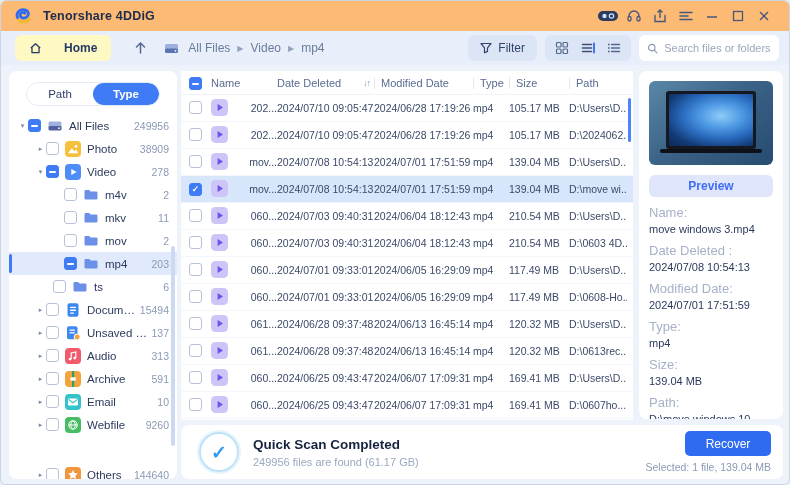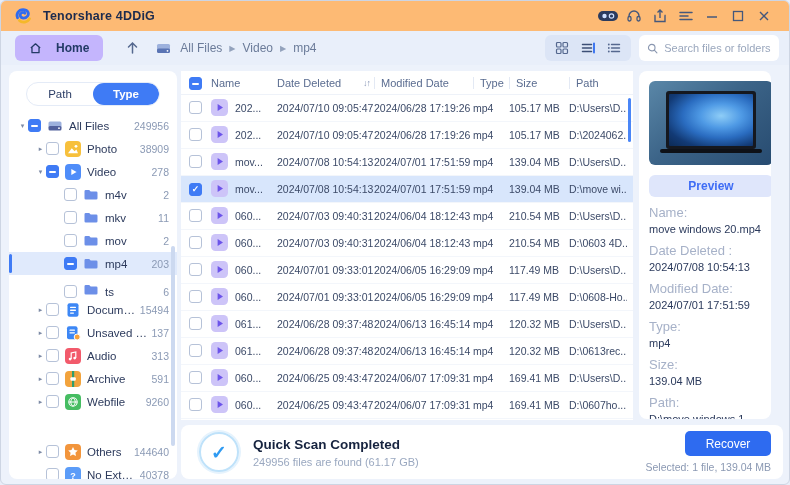--- a/index.html
+++ b/index.html
@@ -9,21 +9,21 @@
   
   .titlebar { height:30px; background:#fdba74; display:flex; align-items:center; padding:0 12px; }
   .logo { width:22px; height:22px; margin-right:8px; }
   .app-title { font-size:12.5px; font-weight:bold; color:#1c2b4e; letter-spacing:.2px; }
   .tb-spacer { flex:1; }
   .tb-ico { width:26px; height:22px; display:flex; align-items:center; justify-content:center; cursor:default; }
   .tb-ico svg { display:block; }
 
   
   .toolbar { height:34px; background:#e9effa; display:flex; align-items:center; padding:0 10px; }
-  .home-btn { display:flex; align-items:center; gap:14px; background:#c4b5fd; border-radius:6px; height:26px; padding:0 14px; margin-left:4px; }
+  .home-btn { display:flex; align-items:center; gap:22px; background:#fef9c3; border-radius:6px; height:26px; padding:0 14px; margin-left:4px; }
   .home-btn span { font-size:12px; color:#233a66; font-weight:bold; }
   .up-btn { margin-left:18px; width:22px; display:flex; justify-content:center; }
   .crumb-drive { margin-left:12px; display:flex; align-items:center; }
   .breadcrumb { display:flex; align-items:center; gap:7px; margin-left:8px; font-size:12px; color:#6b7b99; }
   .crumb-sep { font-size:8px; color:#93a2bc; }
   .tool-right { margin-left:auto; display:flex; align-items:center; gap:8px; }
   .filter-btn { display:flex; align-items:center; gap:6px; background:#dce5f6; border-radius:6px; height:26px; padding:0 12px; }
   .filter-btn span { font-size:12px; color:#31426b; }
   .view-group { display:flex; align-items:center; gap:4px; background:#dce5f6; border-radius:6px; height:26px; padding:0 6px; }
   .view-btn { width:22px; height:20px; display:flex; align-items:center; justify-content:center; border-radius:4px; }
@@ -63,30 +63,30 @@
   .c-type { width:36px; flex:none; }
   .c-size { width:60px; flex:none; }
   .c-path { flex:1; min-width:0; }
   .th.bl { border-left:1px solid #e3e9f4; padding-left:6px; }
   .sort { margin-left:auto; font-size:9px; color:#8b99b8; letter-spacing:-1px; padding-right:4px; }
   .trow { display:flex; align-items:center; height:27px; padding-left:8px; padding-right:6px; border-bottom:1px solid #f3f6fb; font-size:10.5px; color:#3c4a68; }
   .trow.selected { background:#d8e6fc; }
   .trow .cell { white-space:nowrap; overflow:hidden; }
   .r-check { width:22px; flex:none; }
   .r-icon { width:24px; flex:none; }
-  .r-name { width:42px; flex:none; }
+  .r-name { width:42px; flex:none;text-align:right; }
   .r-del { width:97px; flex:none; }
   .r-mod { width:99px; flex:none; }
   .r-type { width:36px; flex:none; }
   .r-size { width:60px; flex:none; }
   .r-path { flex:1; min-width:0; }
   .tbl-scroll { position:absolute; right:2px; top:27px; width:3px; height:44px; background:#4a86f7; border-radius:2px; }
 
   
-  .detail { position:absolute; left:638px; top:70px; width:132px; height:348px; background:#fff; border-radius:8px; padding:10px; overflow:hidden; }
+  .detail { position:absolute; left:638px; top:70px; width:144px; height:348px; background:#fff; border-radius:8px; padding:10px; overflow:hidden; }
   .thumb { width:124px; height:84px; border-radius:6px; background:linear-gradient(140deg,#5a87a8 0%,#3c6488 45%,#274b70 100%); position:relative; overflow:hidden; }
   .laptop-screen { position:absolute; left:17px; top:10px; width:90px; height:58px; background:#15181f; border-radius:3px; padding:3px; }
   .laptop-wall { width:100%; height:100%; border-radius:1px;
     background:radial-gradient(ellipse at 62% 42%, #8ecdf7 0%, #4f9ae5 28%, #2a6cc0 52%, #123a75 78%, #0c2a55 100%); }
   .laptop-base { position:absolute; left:11px; top:68px; width:102px; height:4px; background:#0e1117; border-radius:2px; }
   .preview-btn { margin-top:10px; width:124px; height:22px; background:#dfe6fb; border:none; border-radius:6px; color:#3f6df5; font-size:12px; font-weight:bold; font-family:"Liberation Sans", sans-serif; display:flex; align-items:center; justify-content:center; }
   .fields { margin-top:8px; }
   .f-label { font-size:13px; color:#a6b1c8; margin-top:8px; }
   .f-value { font-size:11px; color:#2b3a5c; margin-top:3px; white-space:nowrap; overflow:hidden; text-overflow:ellipsis; }
 
@@ -175,20 +175,26 @@
         </svg>
     </div>
     <div class="breadcrumb">
       <span>All Files</span>
       <span class="crumb-sep">▶</span>
       <span>Video</span>
       <span class="crumb-sep">▶</span>
       <span>mp4</span>
     </div>
     <div class="tool-right">
+      <div class="filter-btn">
+        <svg width="12" height="12" viewBox="0 0 12 12">
+            <path d="M1 1.5 h10 L7.5 5.8 v3.6 l-3 1.4 V5.8 Z" fill="none" stroke="#31426b" stroke-width="1.2" stroke-linejoin="round"></path>
+          </svg>
+        <span>Filter</span>
+      </div>
       <div class="view-group">
         <div class="view-btn">
           <svg width="14" height="14" viewBox="0 0 14 14">
               <rect x="1.5" y="1.5" width="4.5" height="4.5" rx="1" fill="none" stroke="#55688f" stroke-width="1.2"></rect>
               <rect x="8" y="1.5" width="4.5" height="4.5" rx="1" fill="none" stroke="#55688f" stroke-width="1.2"></rect>
               <rect x="1.5" y="8" width="4.5" height="4.5" rx="1" fill="none" stroke="#55688f" stroke-width="1.2"></rect>
               <rect x="8" y="8" width="4.5" height="4.5" rx="1" fill="none" stroke="#55688f" stroke-width="1.2"></rect>
             </svg>
         </div>
         <div class="view-btn">
@@ -311,21 +317,21 @@
           <span style="margin-left:6px;display:inline-flex">
             <span style="display:inline-flex">
               <svg width="16" height="16" viewBox="0 0 16 16">
                 <path d="M1.5 4.3 q0-1.3 1.3-1.3 h3.4 l1.5 1.5 h5.5 q1.3 0 1.3 1.3 v5.4 q0 1.3-1.3 1.3 h-10.4 q-1.3 0-1.3-1.3 Z" fill="#6c8fe8"></path>
               </svg>
             </span>
           </span>
           <span class="side-label">mp4</span>
           <span class="count">203</span>
         </div>
-        <div class="side-row" style="padding-left: 44px; align-items: flex-end;">
+        <div class="side-row" style="padding-left: 33px;">
           <span class="caret"></span>
           <span class="cb un"></span>
           <span style="margin-left:6px;display:inline-flex">
             <span style="display:inline-flex">
               <svg width="16" height="16" viewBox="0 0 16 16">
                 <path d="M1.5 4.3 q0-1.3 1.3-1.3 h3.4 l1.5 1.5 h5.5 q1.3 0 1.3 1.3 v5.4 q0 1.3-1.3 1.3 h-10.4 q-1.3 0-1.3-1.3 Z" fill="#6c8fe8"></path>
               </svg>
             </span>
           </span>
           <span class="side-label">ts</span>
@@ -386,20 +392,35 @@
             <span style="display:inline-flex">
               <svg width="16" height="16" viewBox="0 0 16 16">
                 <rect width="16" height="16" rx="4" fill="#f2a33c"></rect>
                 <rect x="7" y="0" width="2.2" height="16" fill="#2f9e6e"></rect>
                 <rect x="5.4" y="6.3" width="5.4" height="3.4" rx="1" fill="#fff"></rect>
               </svg>
             </span>
           </span>
           <span class="side-label">Archive</span>
           <span class="count">591</span>
+        </div>
+        <div class="side-row" style="padding-left: 26px;">
+          <span class="caret">▸</span>
+          <span class="cb un"></span>
+          <span style="margin-left:6px;display:inline-flex">
+            <span style="display:inline-flex">
+              <svg width="16" height="16" viewBox="0 0 16 16">
+                <rect width="16" height="16" rx="4" fill="#33c3c9"></rect>
+                <rect x="3" y="4.6" width="10" height="6.8" rx="1.2" fill="#fff"></rect>
+                <path d="M3.6 5.4 L8 8.8 L12.4 5.4" stroke="#33c3c9" stroke-width="1.2" fill="none"></path>
+              </svg>
+            </span>
+          </span>
+          <span class="side-label">Email</span>
+          <span class="count">10</span>
         </div>
         <div class="side-row" style="padding-left: 26px;">
           <span class="caret">▸</span>
           <span class="cb un"></span>
           <span style="margin-left:6px;display:inline-flex">
             <span style="display:inline-flex">
               <svg width="16" height="16" viewBox="0 0 16 16">
                 <rect width="16" height="16" rx="4" fill="#46bd62"></rect>
                 <circle cx="8" cy="8" r="4.2" fill="none" stroke="#fff" stroke-width="1.1"></circle>
                 <path d="M3.8 8 h8.4 M8 3.8 c-3 2.6-3 5.8 0 8.4 c3-2.6 3-5.8 0-8.4" fill="none" stroke="#fff" stroke-width="1"></path>
@@ -642,21 +663,21 @@
   <div class="detail">
     <div class="thumb">
       <div class="laptop-screen">
           <div class="laptop-wall"></div>
         </div>
       <div class="laptop-base"></div>
     </div>
     <button class="preview-btn">Preview</button>
     <div class="fields" id="detail-fields">
         <div class="f-label">Name:</div>
-        <div class="f-value">move windows 20.mp4</div>
+        <div class="f-value">move windows 3.mp4</div>
         <div class="f-label">Date Deleted :</div>
         <div class="f-value">2024/07/08 10:54:13</div>
         <div class="f-label">Modified Date:</div>
         <div class="f-value">2024/07/01 17:51:59</div>
         <div class="f-label">Type:</div>
         <div class="f-value">mp4</div>
         <div class="f-label">Size:</div>
         <div class="f-value">139.04 MB</div>
         <div class="f-label">Path:</div>
         <div class="f-value">D:\move windows 10.mp4</div>

